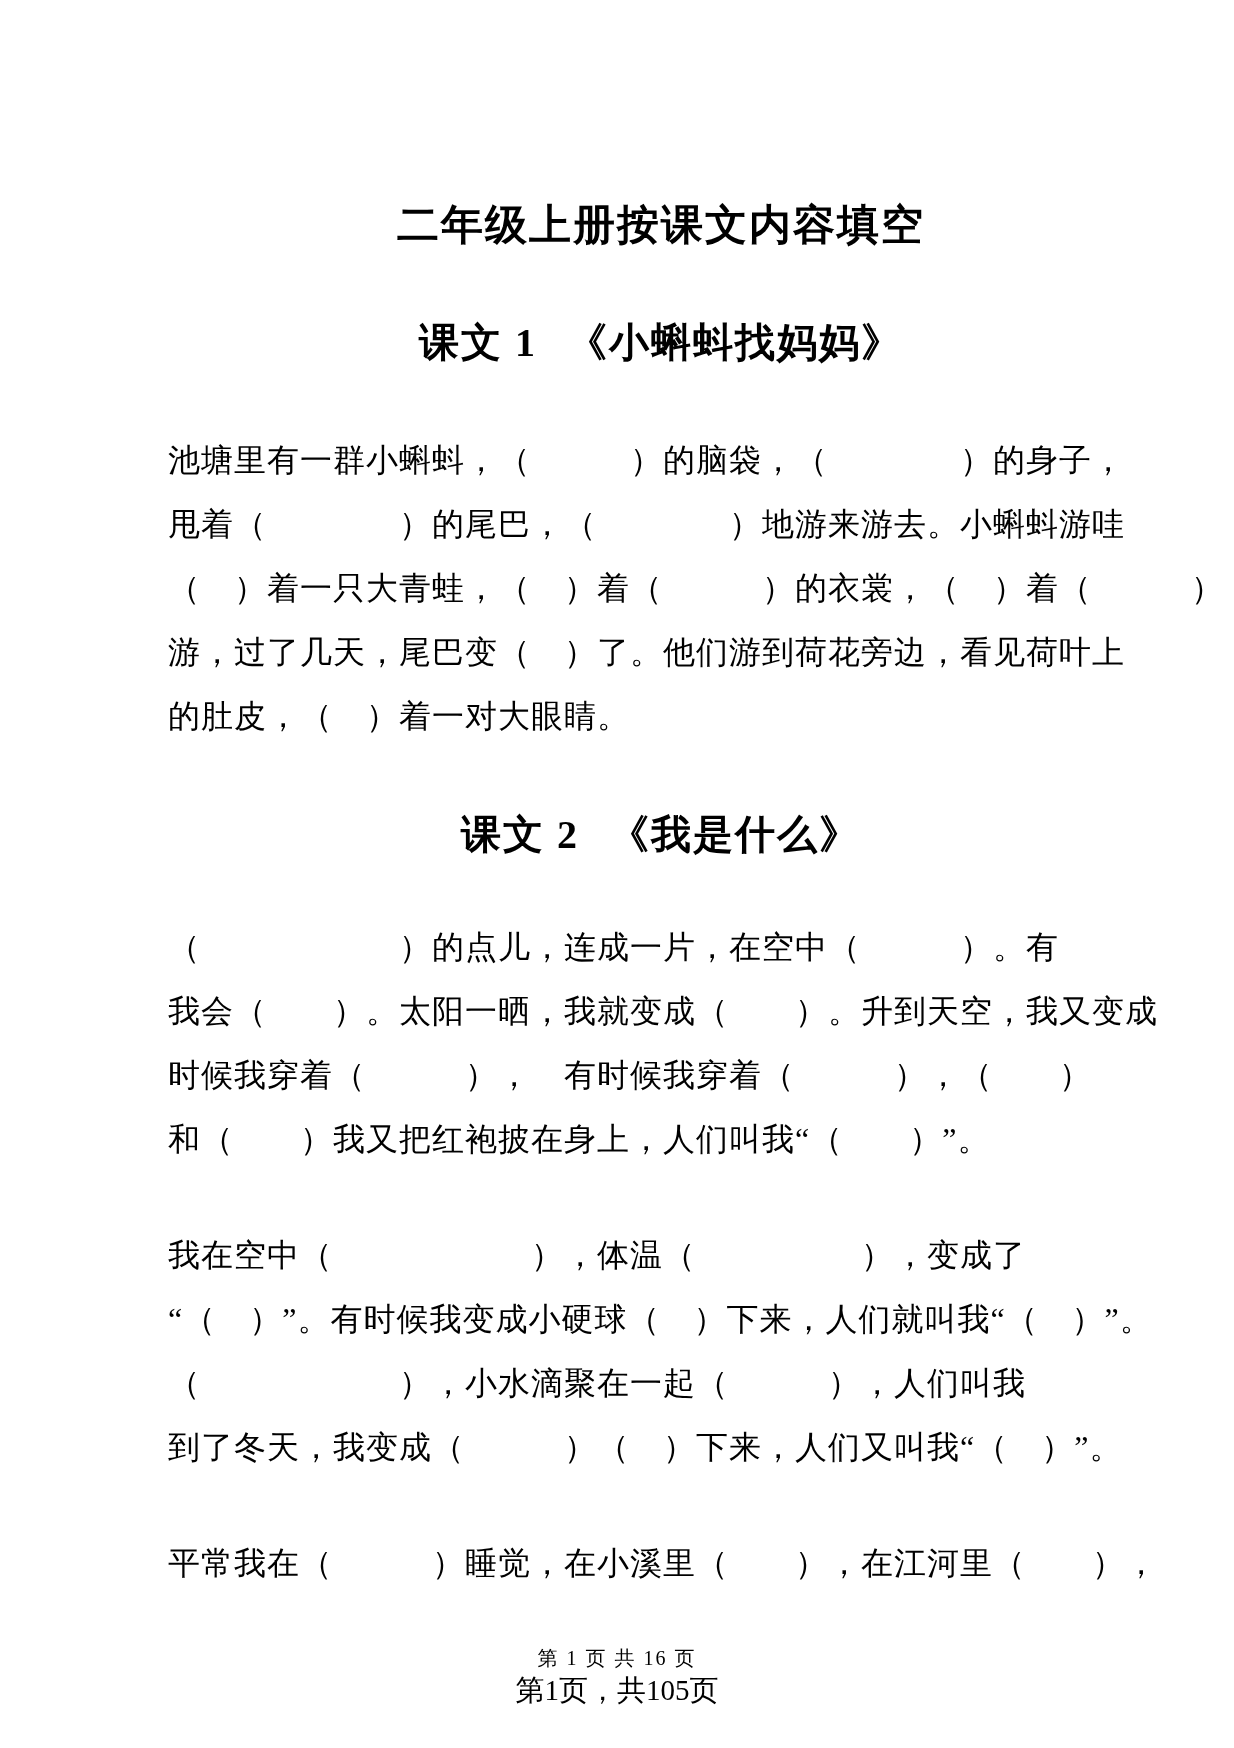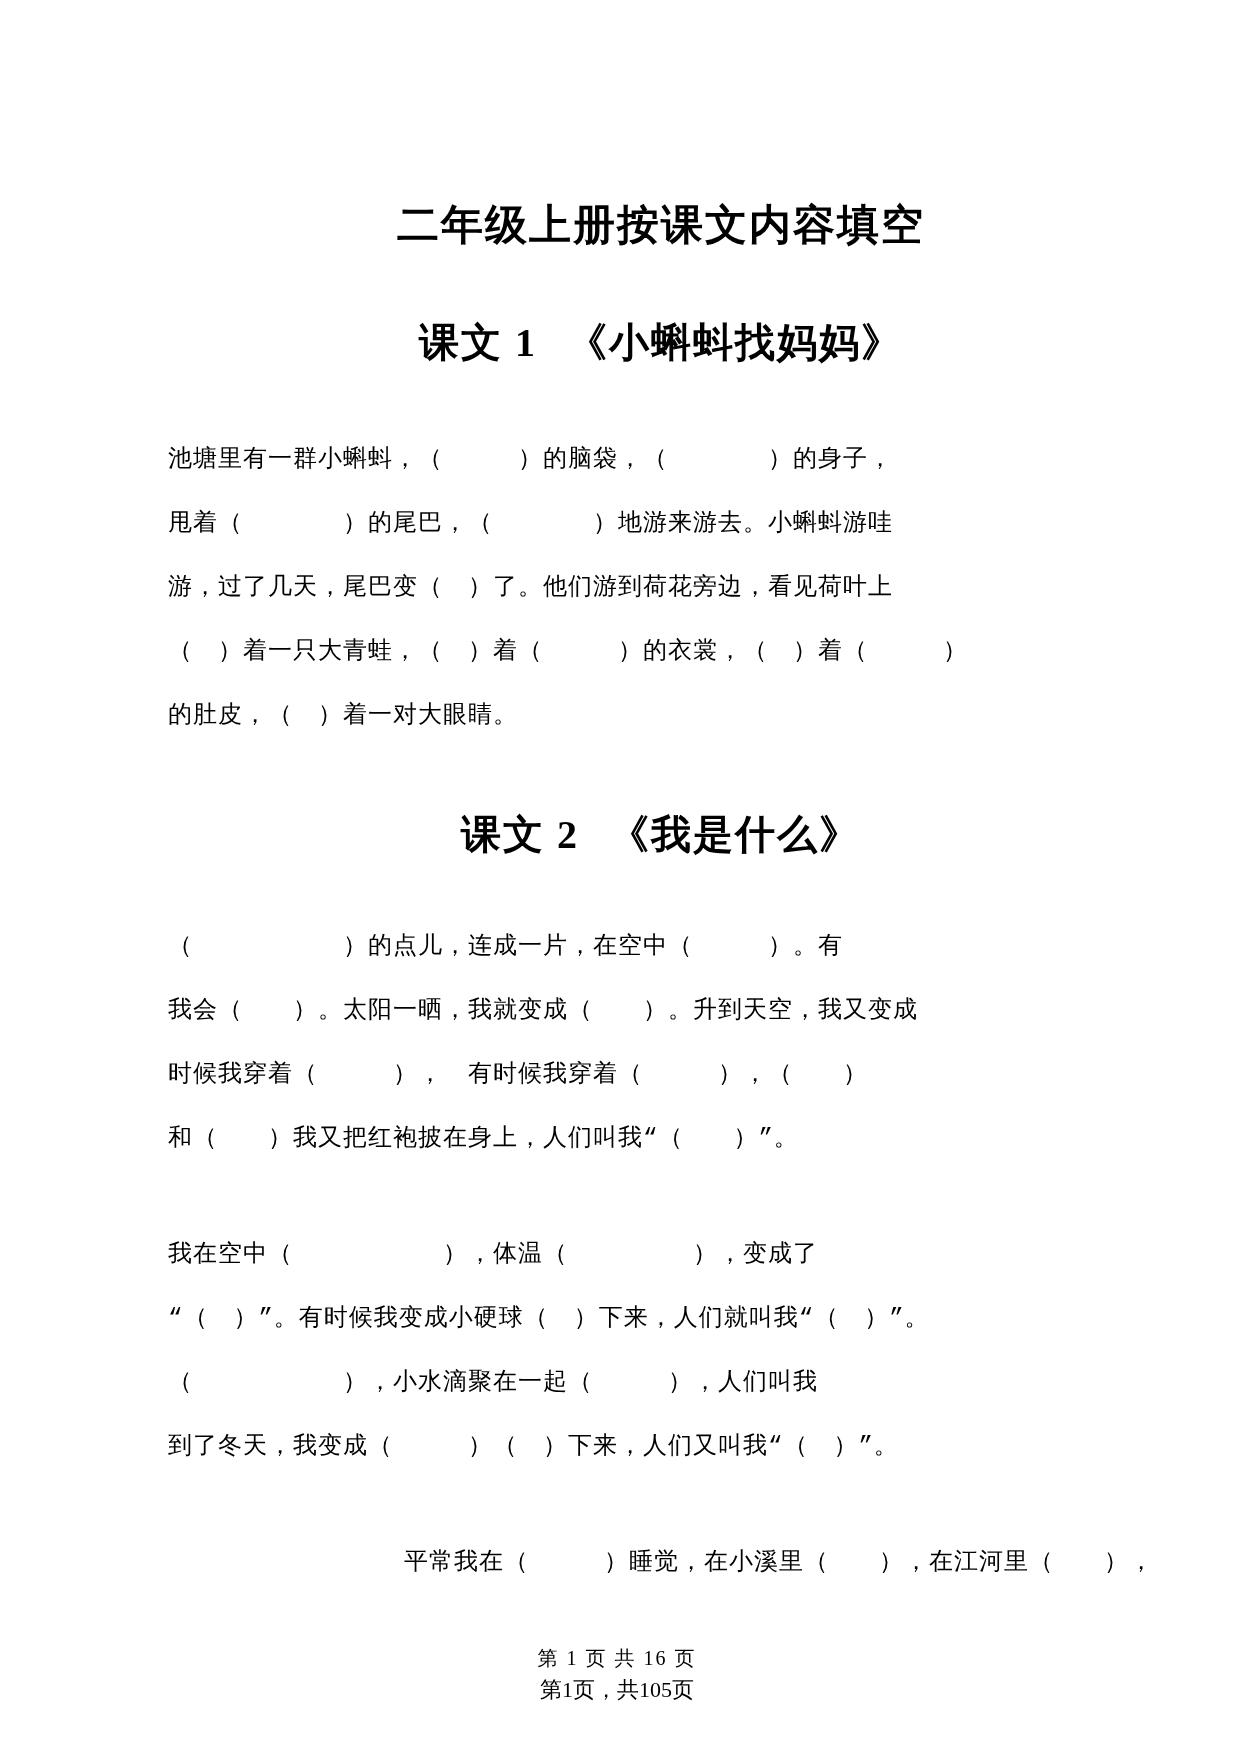--- a/index.html
+++ b/index.html
@@ -36,59 +36,58 @@
   }
   .sh1 { margin-top: 75px; }
   .sh2 { margin-top: 69px; }
   .heading-book { margin-left: 30px; }
   .para { margin: 0; }
   .p-s0  { margin-top: 67px; }
   .p-s1a { margin-top: 62px; }
   .p-s1b { margin-top: 52px; }
   .p-s1c { margin-top: 52px; text-align: right; }
   .line {
-    font-size: 24px;
+    font-size: 32px;
     line-height: 64px;
     white-space: nowrap;
     letter-spacing: 1px;
-    font-family: Liberation Mono, monospace;
   }
   .footer {
     position: absolute;
     top: 1645px;
     left: 0;
     width: 1234px;
     text-align: center;
   }
   .footer-small {
     font-size: 20px;
     line-height: 27px;
     letter-spacing: 2px;
   }
   .footer-large {
-    font-size: 22px;
+    font-size: 29px;
     line-height: 36px;
   }
 </style>
 </head>
 <body>
 
 <div class="page">
 
   <h1 class="doc-title">二年级上册按课文内容填空</h1>
 
   <div class="section-heading sh1">
     <span>课文 1</span><span class="heading-book">《小蝌蚪找妈妈》</span>
   </div>
 
   <div class="para p-s0">
     <div class="line">池塘里有一群小蝌蚪，（　　　）的脑袋，（　　　　）的身子，</div>
     <div class="line">甩着（　　　　）的尾巴，（　　　　）地游来游去。小蝌蚪游哇</div>
+    <div class="line">（　）着一只大青蛙，（　）着（　　　）的衣裳，（　）着（　　　）</div>
     <div class="line">游，过了几天，尾巴变（　）了。他们游到荷花旁边，看见荷叶上</div>
-    <div class="line">（　）着一只大青蛙，（　）着（　　　）的衣裳，（　）着（　　　）</div>
     <div class="line">的肚皮，（　）着一对大眼睛。</div>
   </div>
 
   <div class="section-heading sh2">
     <span>课文 2</span><span class="heading-book">《我是什么》</span>
   </div>
 
   <div class="para p-s1a">
     <div class="line">（　　　　　　）的点儿，连成一片，在空中（　　　）。有</div>
     <div class="line">我会（　　）。太阳一晒，我就变成（　　）。升到天空，我又变成</div>

